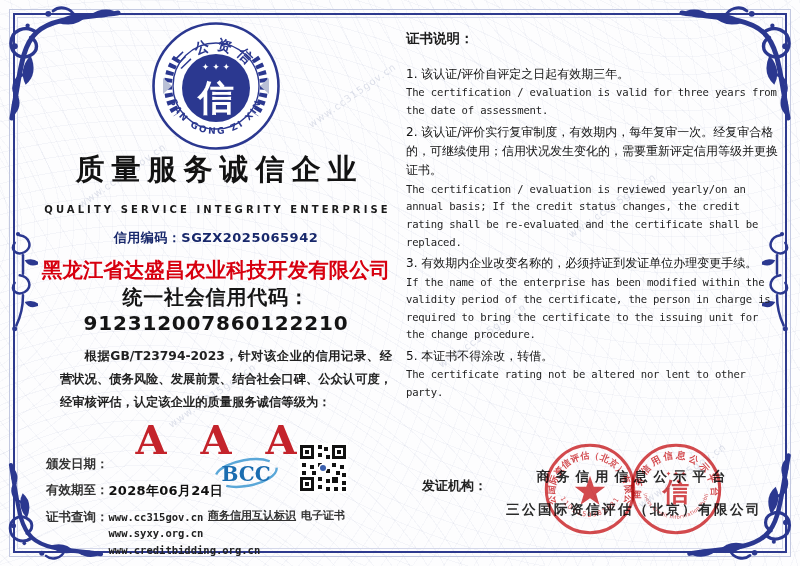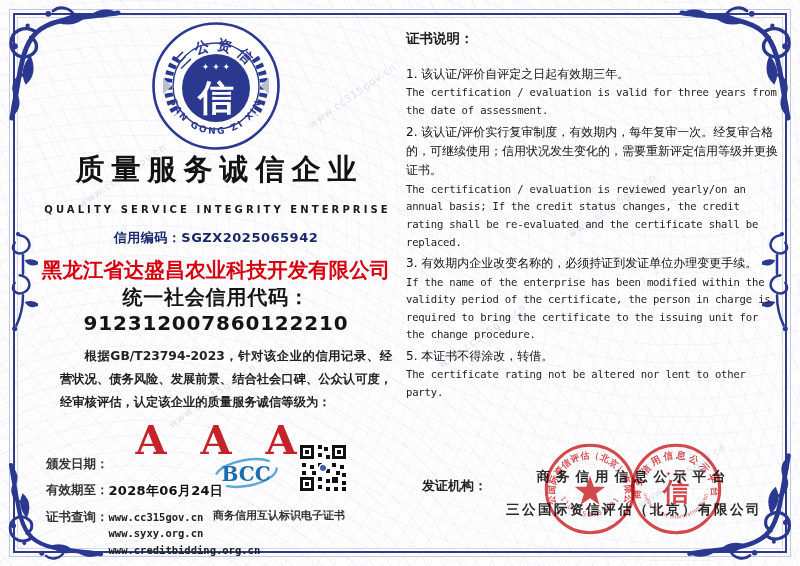--- a/index.html
+++ b/index.html
@@ -51,21 +51,21 @@
   
   .issue-block { position:absolute; left:46px; top:447px; width:178px; text-align:left; }
   .issue-row { display:flex; margin-bottom:7px;margin-top:9px; }
   .issue-label { font-size:12.5px; font-weight:bold; color:#333; flex:none; }
   .issue-value { font-size:13px; font-weight:bold; color:#111; letter-spacing:0.3px; }
   .url-list { font-family:"DejaVu Sans Mono", monospace; font-size:10.5px; font-weight:bold;
               color:#222; line-height:1.55; }
   .bcc-wrap { position:absolute; left:212px; top:450px; width:72px; text-align:left; }
   .qr-wrap { position:absolute; left:298px; top:443px; width:50px; height:50px; }
   .badge-label { position:absolute; font-size:11px; font-weight:bold; color:#333; white-space:nowrap; }
-  .bcc-label { left:203px; top:508px; width:98px; text-align:right; }
+  .bcc-label { left:203px; top:508px; width:98px; text-align:center;text-decoration:underline; }
   .qr-label  { left:297px; top:508px; width:52px; text-align:center; }
 
   
   .col-right { position:absolute; left:406px; top:30px; width:372px; }
   .expl-heading { font-size:13.5px; font-weight:bold; color:#1c1c1c; }
   .expl-list { margin-top:17px; }
   .expl-item { margin-bottom:3px; }
   .expl-cn { font-size:12px; font-weight:normal; color:#111; line-height:1.62; }
   .expl-en { font-family:"DejaVu Sans Mono", monospace; font-size:10.6px; color:#222;
              line-height:1.66; letter-spacing:-0.2px; }

